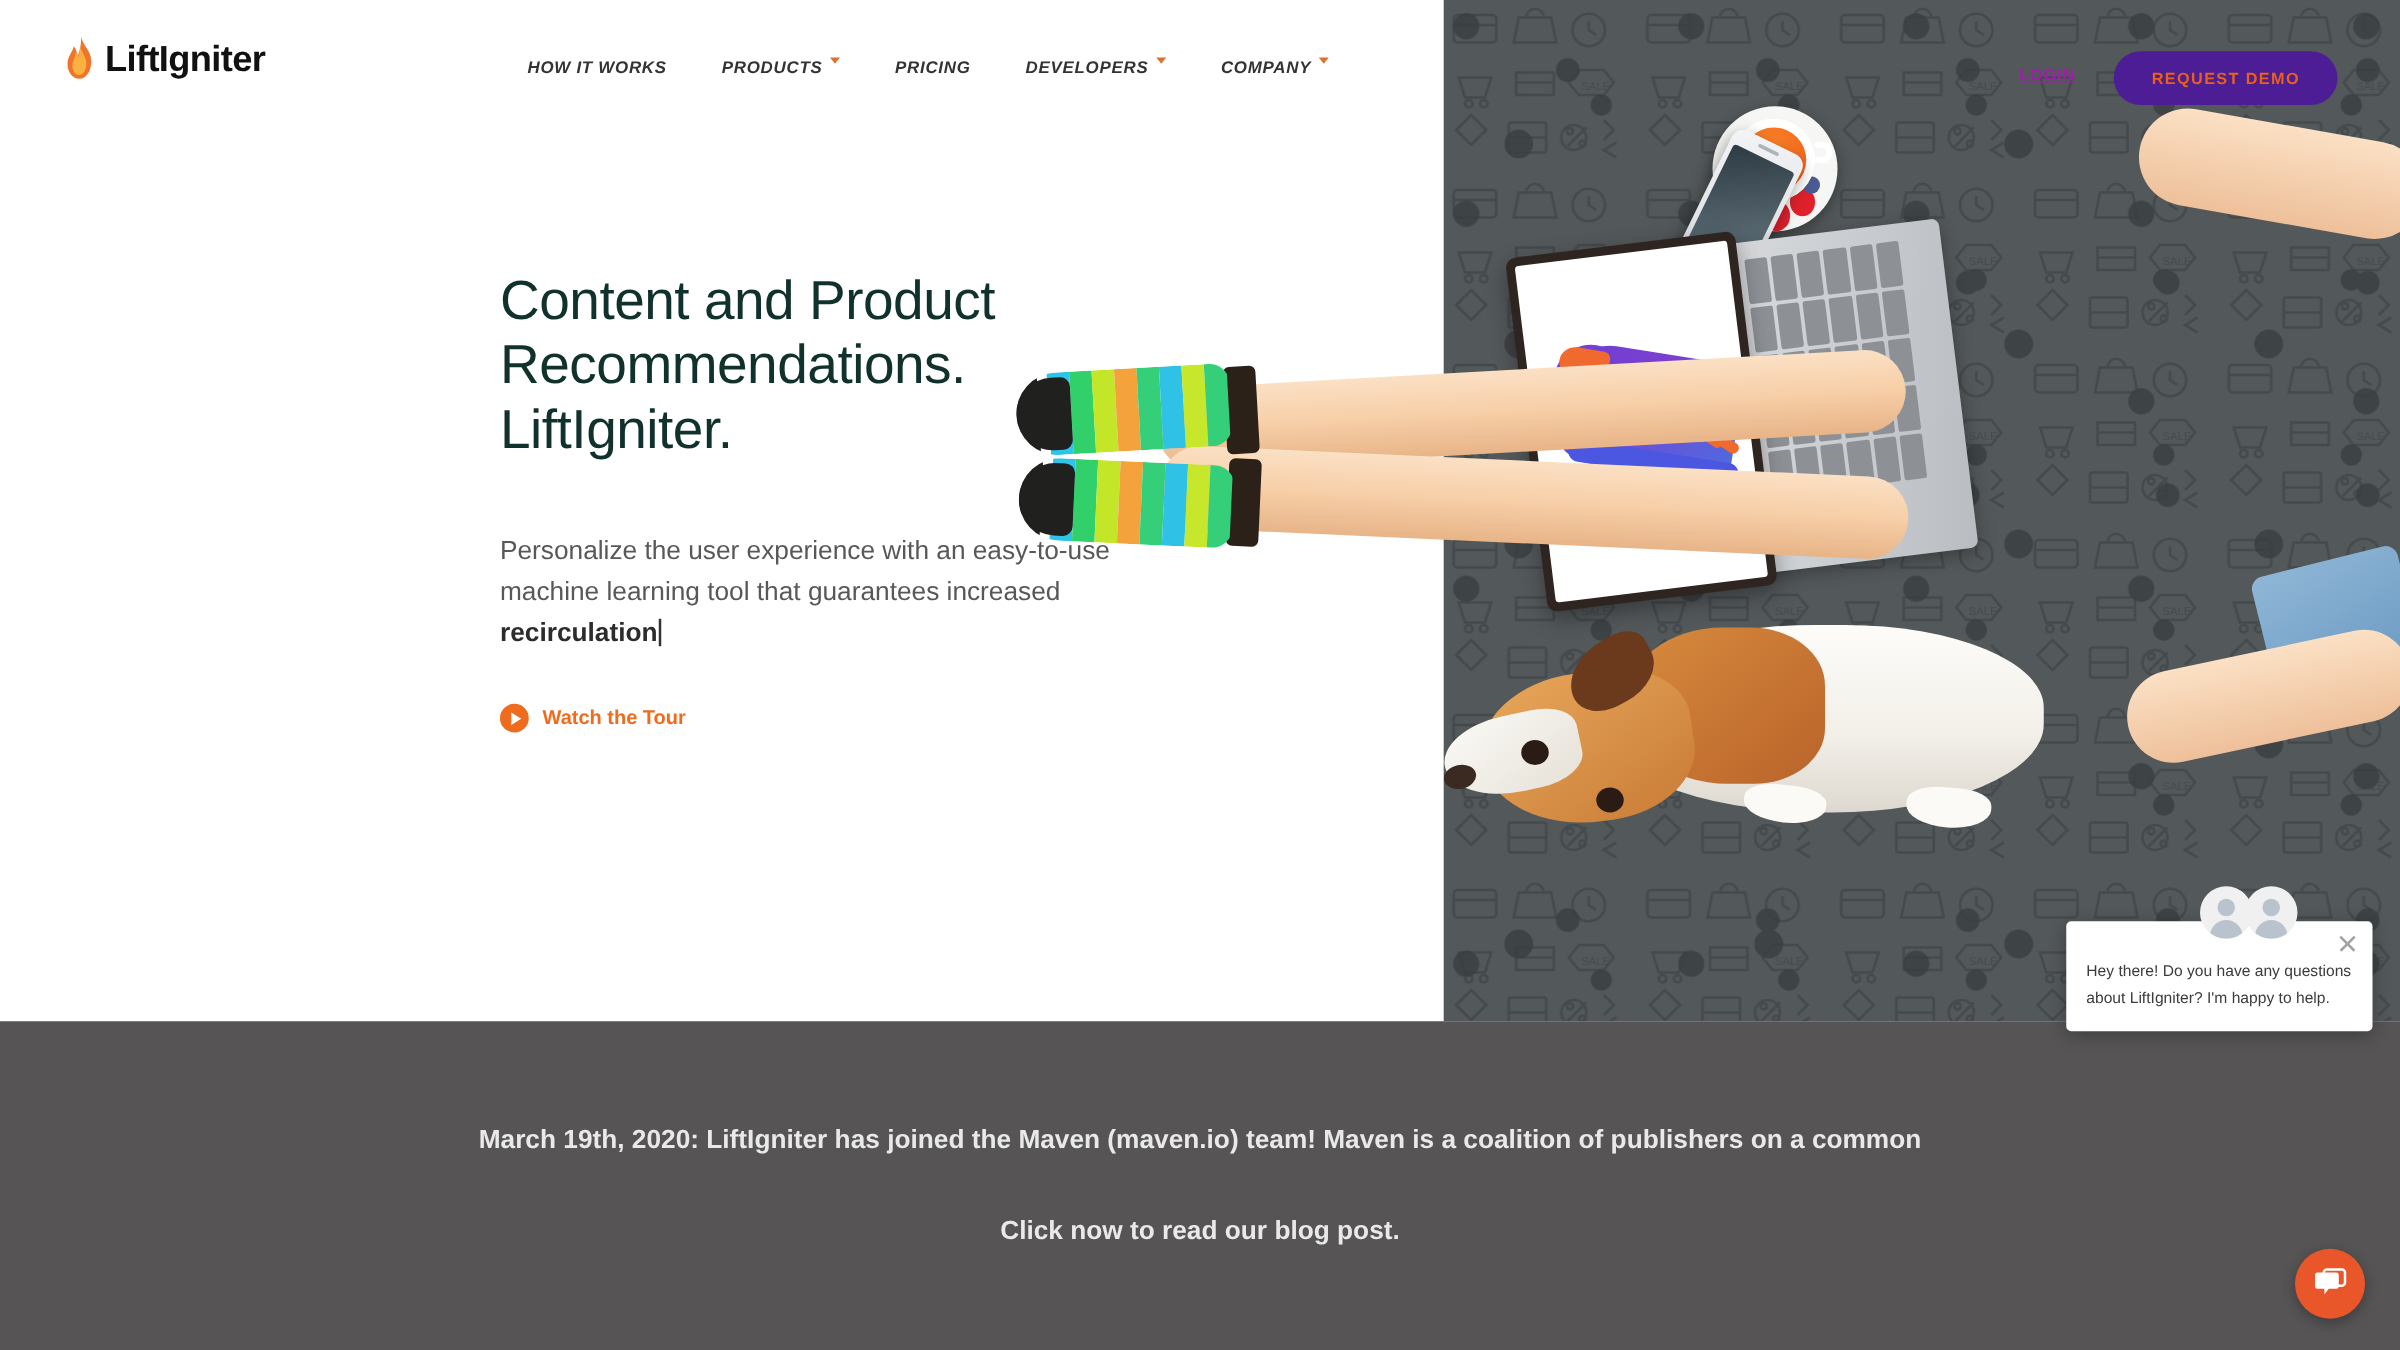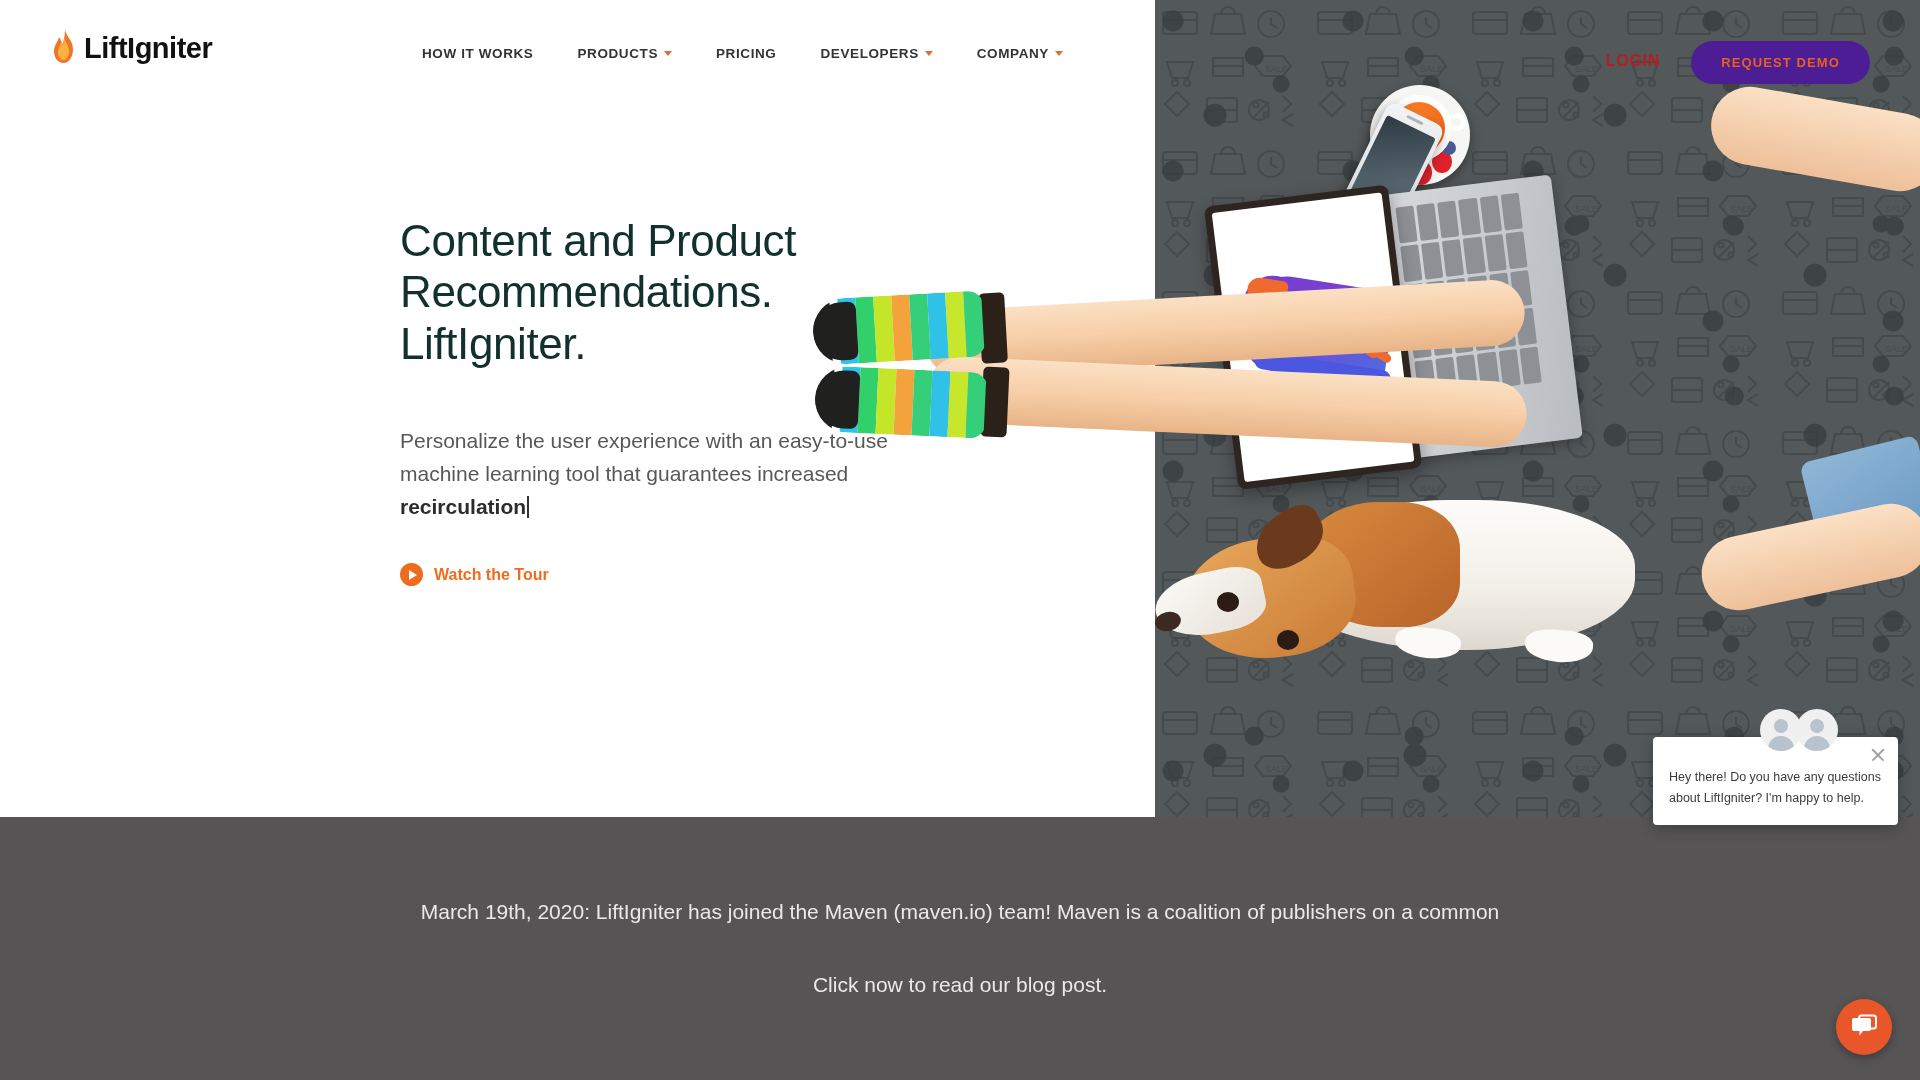--- a/index.html
+++ b/index.html
@@ -187,32 +187,32 @@
   .header{
     position:absolute; left:0; top:0; width:1920px; height:100px; z-index:40;
     display:flex; align-items:center;
   }
   .logo{ position:absolute; left:50px; top:28px; display:flex; align-items:center; gap:6px; }
   .flame{ width:28px; height:40px; position:relative; }
   .logo-text{ font-size:29px; font-weight:bold; color:#111; letter-spacing:-.5px; }
 
   .nav{ position:absolute; left:400px; top:46px; display:flex; gap:0; align-items:center; }
   .nav-item{
-    display:flex; align-items:center; gap:6px;
+    display:flex; gap:6px;
     font-size:13.5px; font-weight:bold; letter-spacing:.6px; color:#333;
-    padding:0 22px; cursor:pointer; white-space:nowrap;
+    padding:0 22px; cursor:pointer; white-space:nowrap;font-style:italic;
   }
   .caret{ display:inline-block; width:0;height:0;
     border-left:4.5px solid transparent;border-right:4.5px solid transparent;
     border-top:5.5px solid #d9722e; }
 
   .login{
     position:absolute; right:260px; top:52px;
-    font-size:16px; font-weight:bold; letter-spacing:.7px;
-    color:#b91c1c; cursor:pointer;
+    font-size:13px; font-weight:bold; letter-spacing:.7px;
+    color:#a21caf; text-decoration:underline; cursor:pointer;
   }
   .demo-btn{
     position:absolute; right:50px; top:41px;
     background:#4c1d95; color:#e8601c; border:none; border-radius:30px;
     padding:14px 30px; font-size:13px; font-weight:bold; letter-spacing:1.1px;
     cursor:pointer; font-family:inherit;
   }
 
   
   .hero-copy{ position:absolute; left:400px; top:215px; width:520px; z-index:20; }
@@ -244,21 +244,21 @@
   .watch-label{ font-size:16px; font-weight:bold; color:#ef6c1f; }
 
   
   .banner{
     position:absolute; left:0; top:817px; width:1920px; height:263px;
     background:#565454; z-index:30;
     display:flex; align-items:center; justify-content:center;
   }
   .banner-text{
     text-align:center; color:#e9e9e9; font-size:21px; line-height:1.72;
-    font-weight:400; max-width:1200px;
+    font-weight:700; max-width:1200px;
   }
 
   
   .chat-pop{
     position:absolute; right:22px; bottom:255px; width:245px;
     background:#fff; border-radius:4px; padding:18px 16px 16px;
     box-shadow:0 3px 14px rgba(0,0,0,.28); z-index:60;
   }
   .avatars{ position:absolute; right:60px; top:-28px; display:flex; }
   .av{ width:42px;height:42px;border-radius:50%;background:#f0f0f0;

